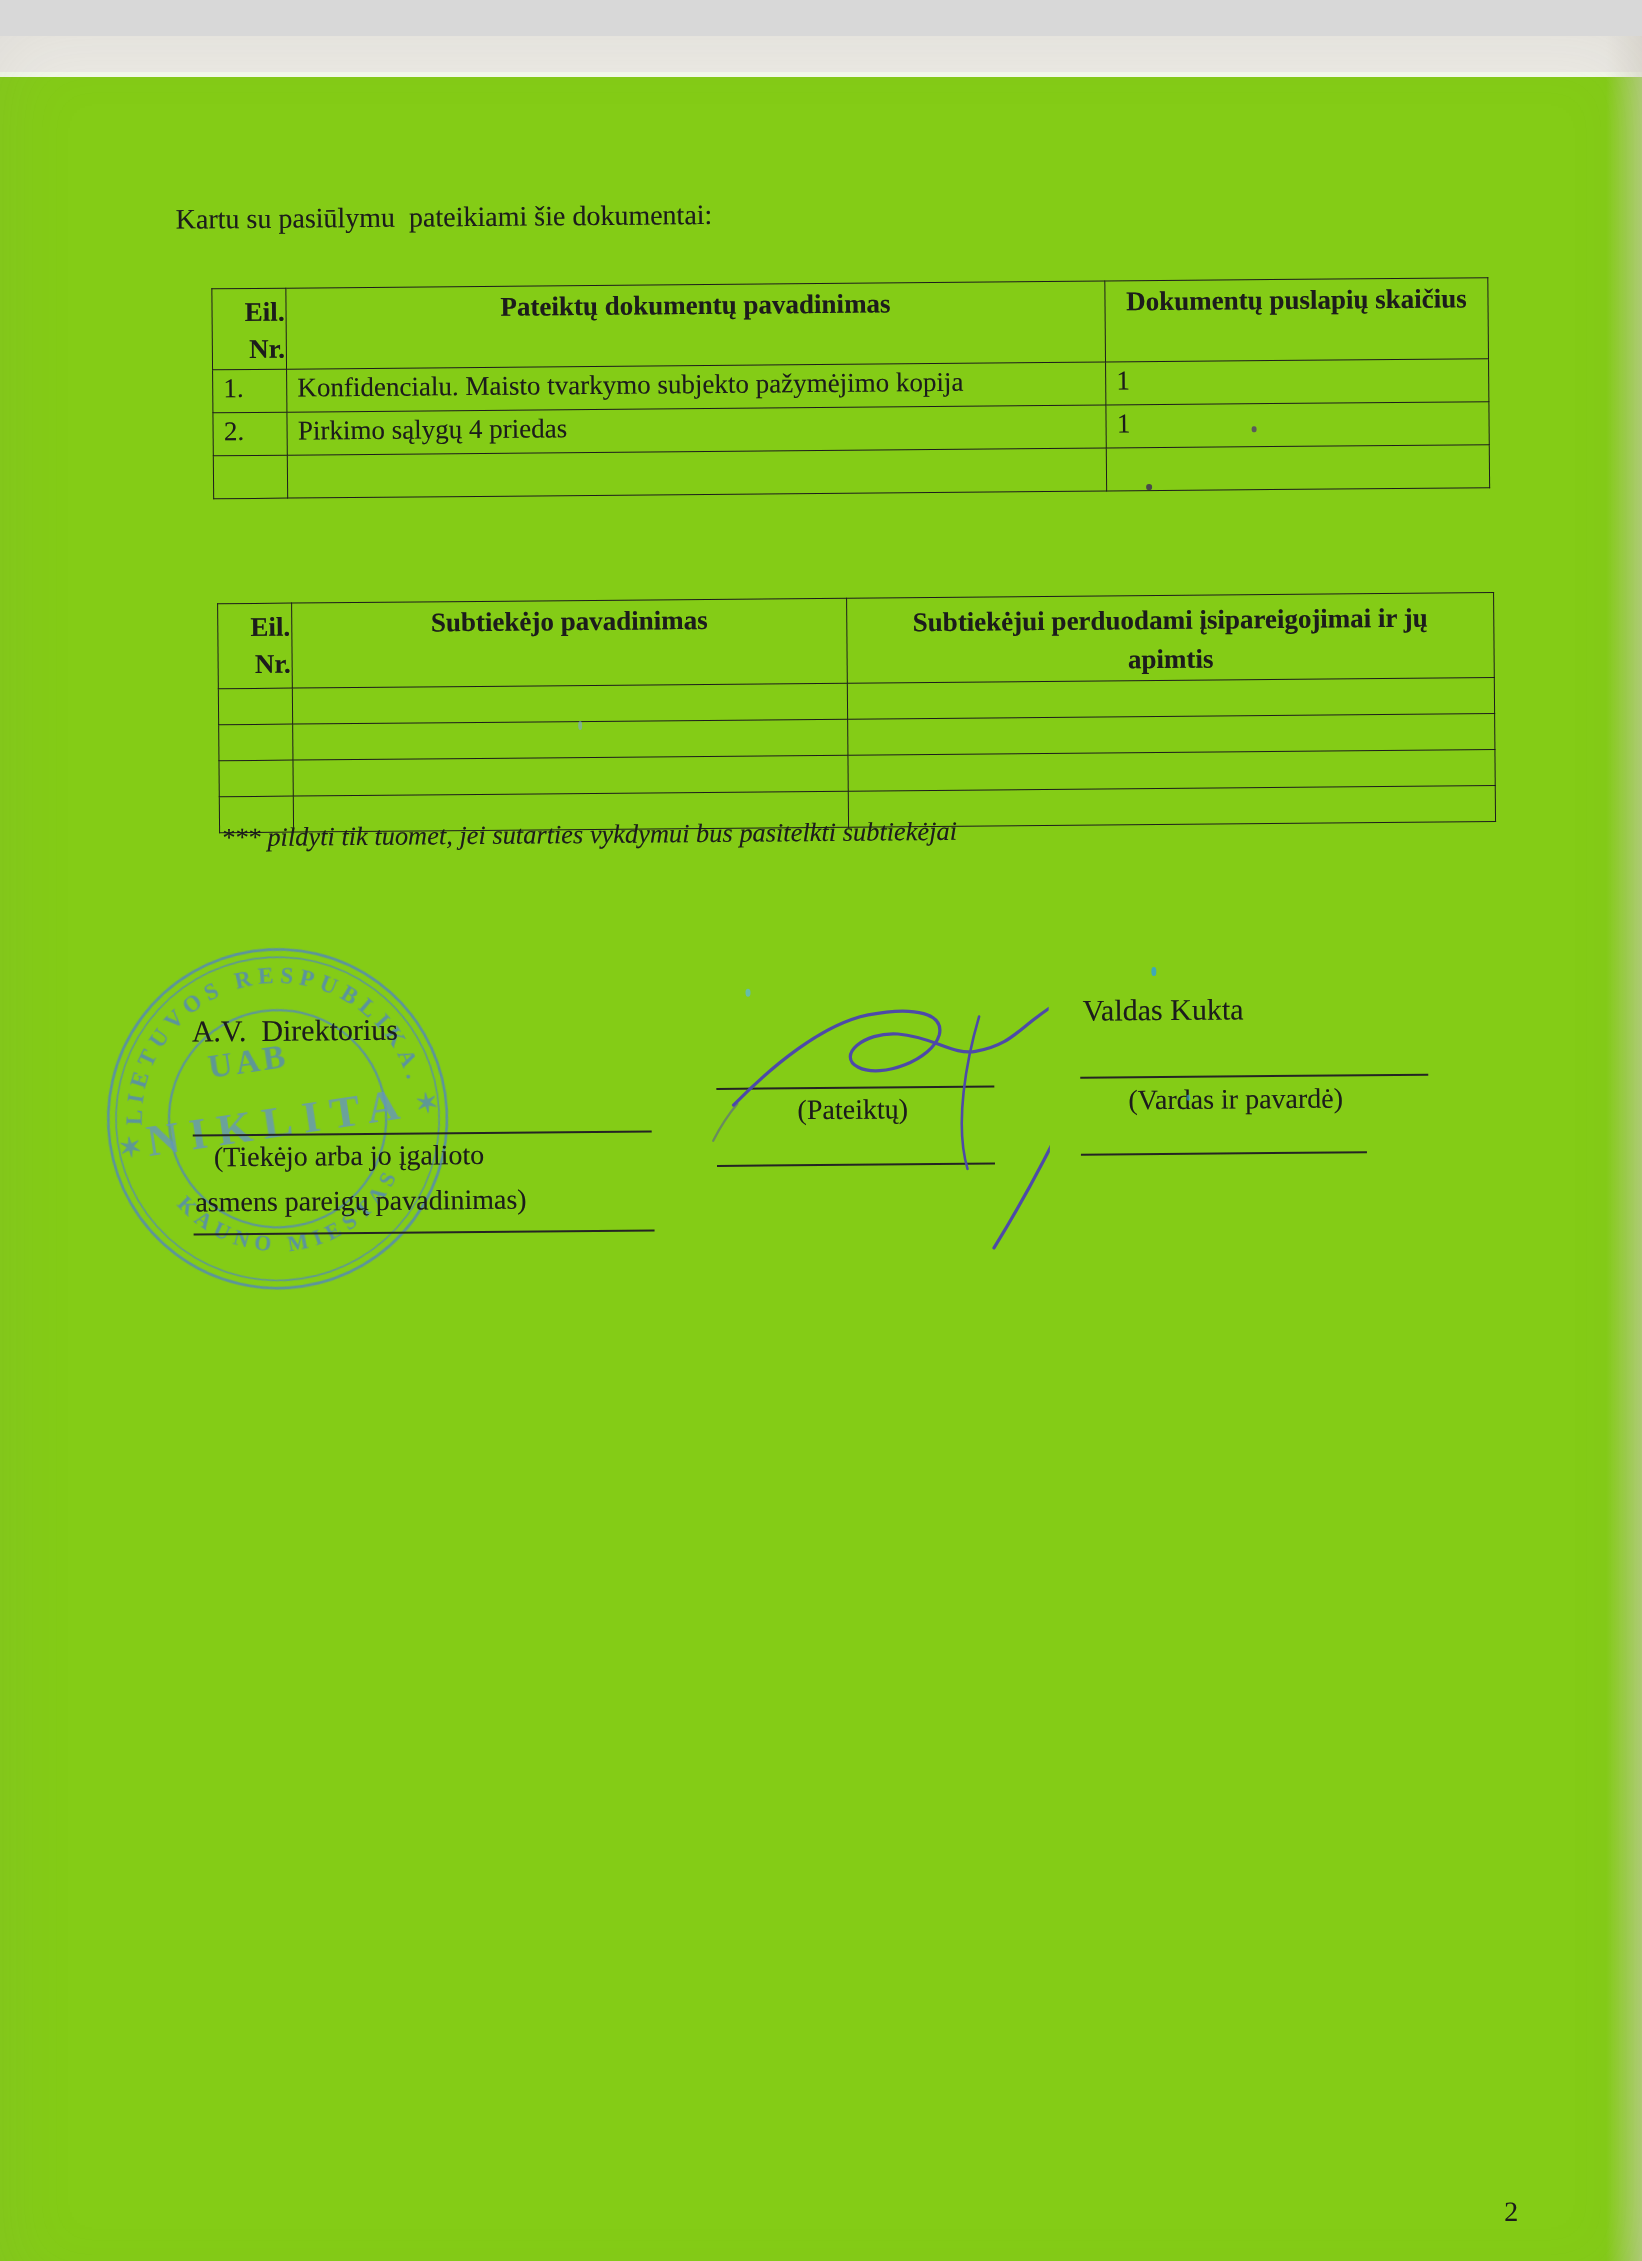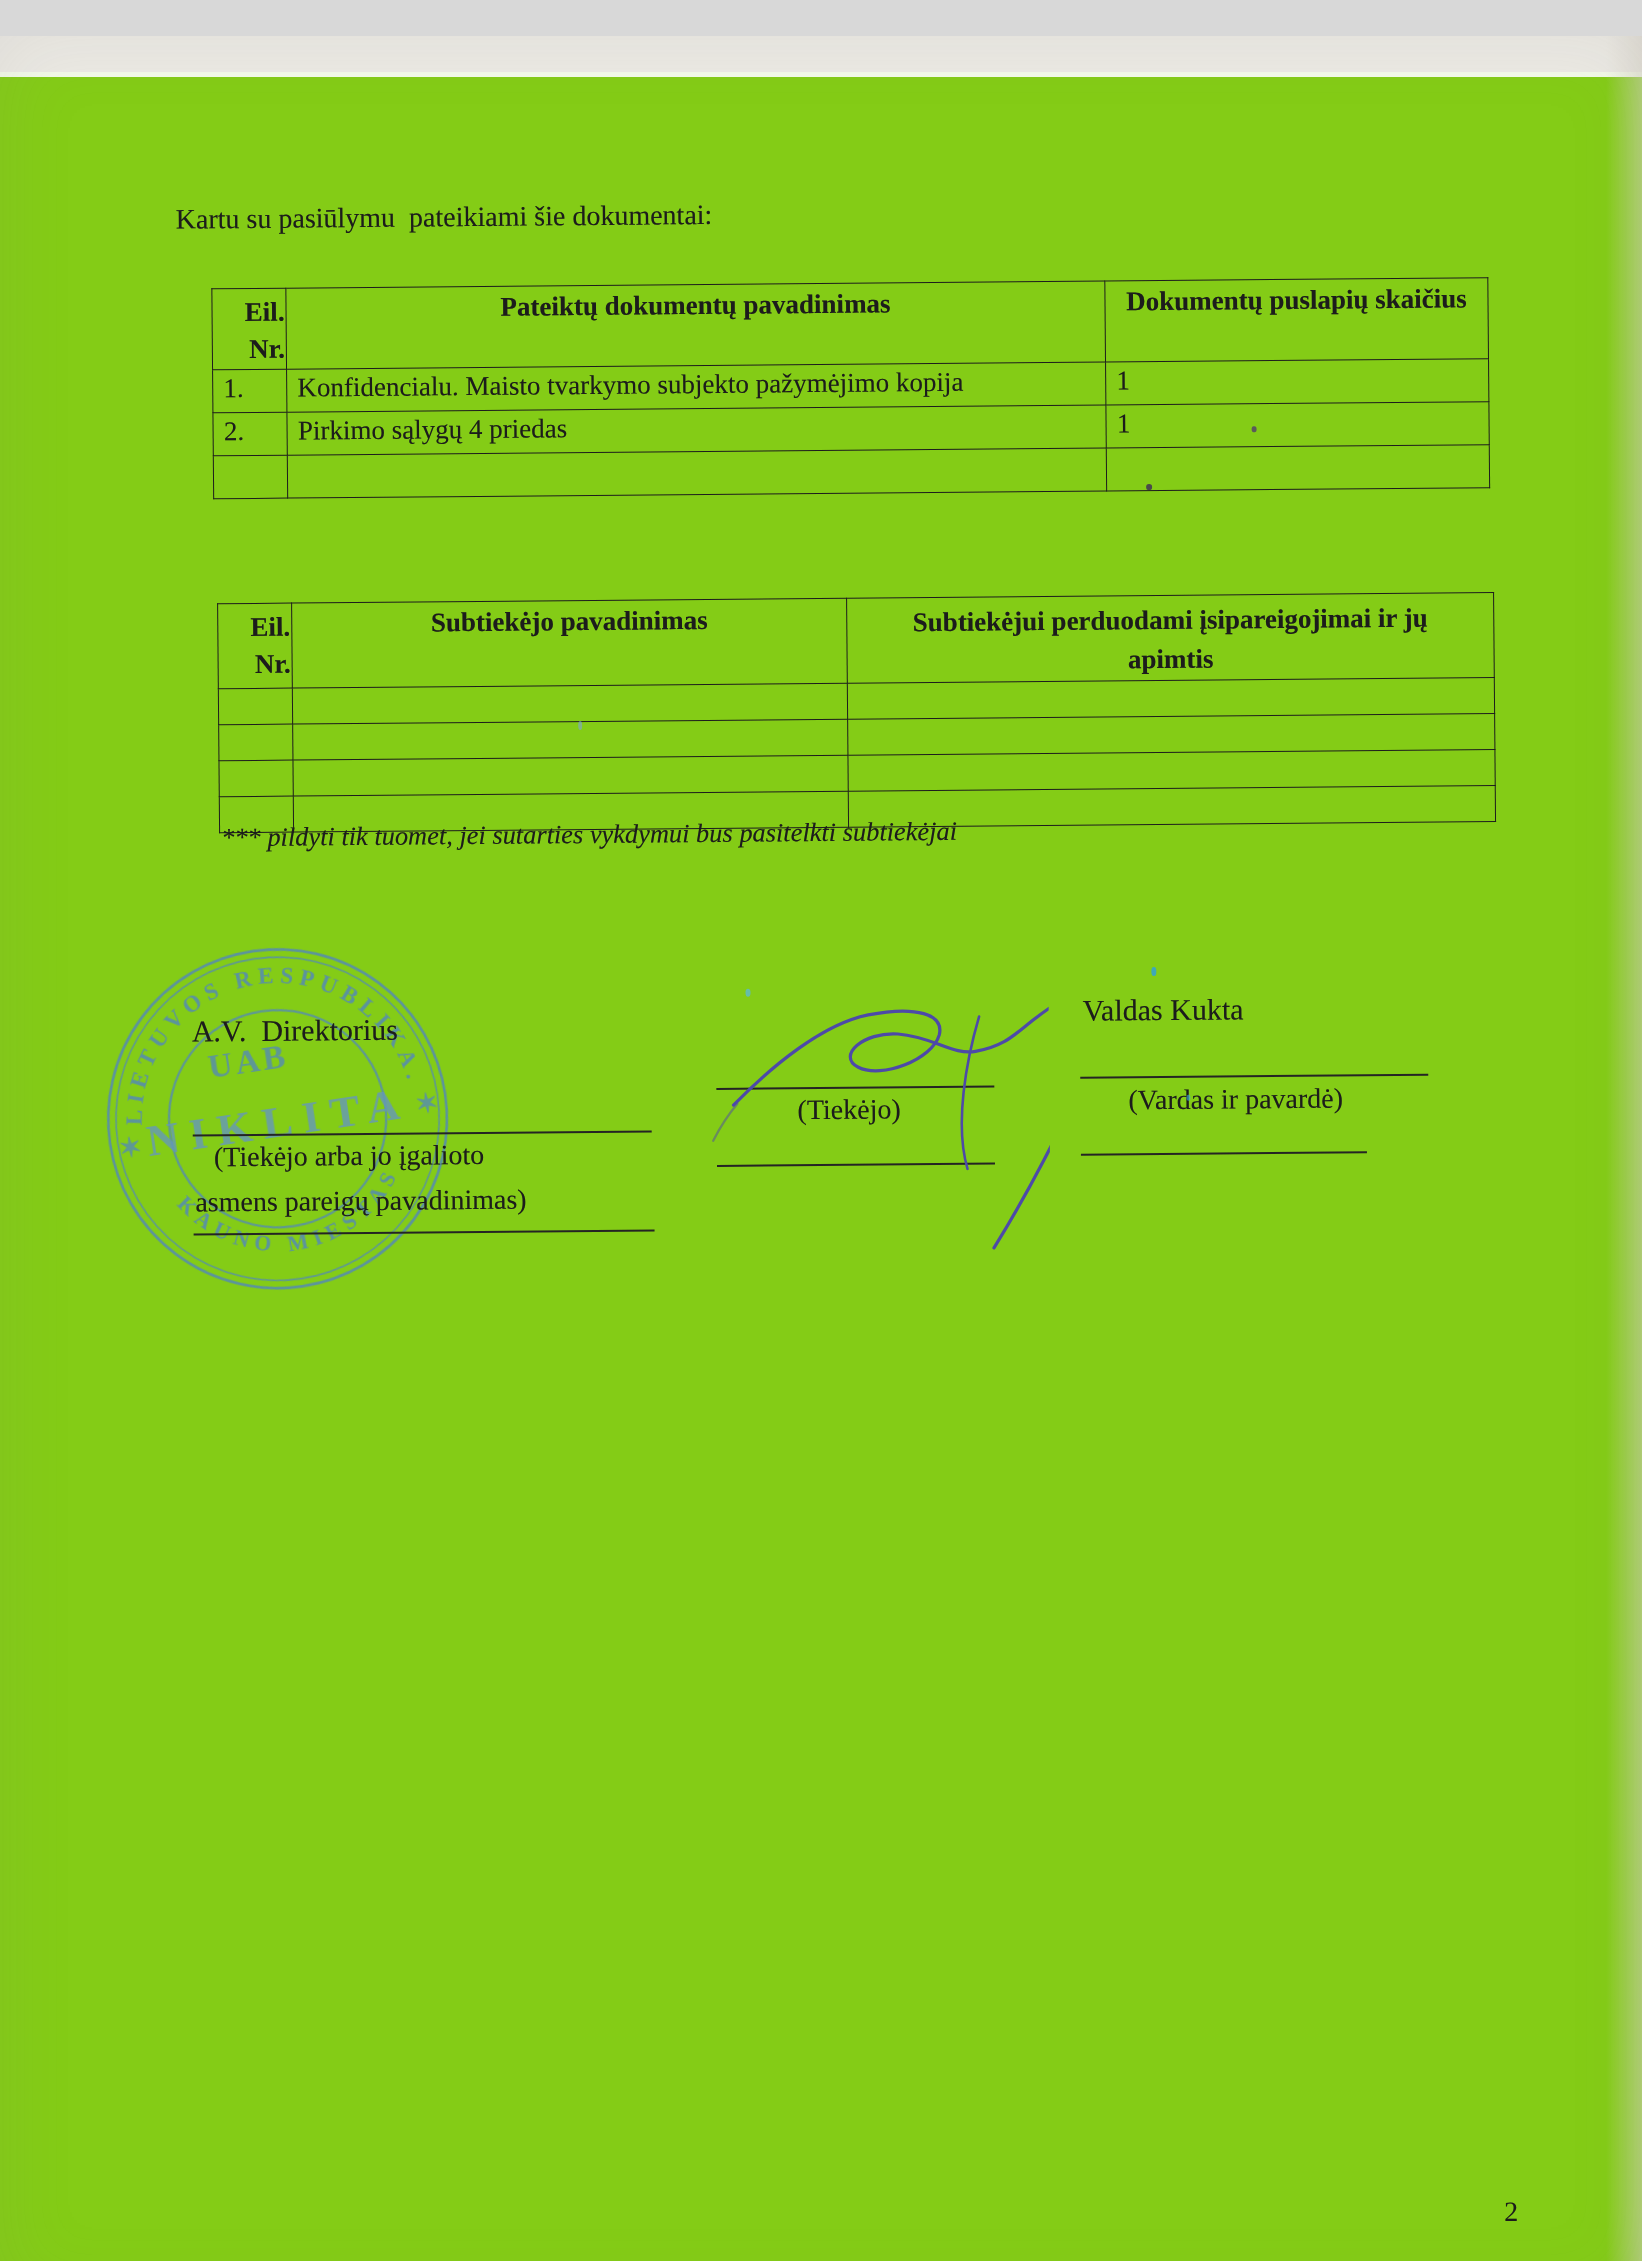--- a/index.html
+++ b/index.html
@@ -182,21 +182,21 @@
       <text x="512" y="305" font-size="42" fill="#4c7fd0" fill-opacity=".8" text-anchor="middle">✶</text>
     </svg>
 
     <div class="sig-title txt">A.V.  Direktorius</div>
     <div class="sig-line line-l1"></div>
     <div class="cap-l1 txt">(Tiekėjo arba jo įgalioto</div>
     <div class="cap-l2 txt">asmens pareigų pavadinimas)</div>
     <div class="sig-line line-l2"></div>
 
     <div class="sig-line line-m1"></div>
-    <div class="cap-m txt">(Tiekėjo)</div>
+    <div class="cap-m txt">(Pateiktų)</div>
     <div class="sig-line line-m2"></div>
 
     <div class="sig-name txt">Valdas Kukta</div>
     <div class="sig-line line-r1"></div>
     <div class="cap-r txt">(Vardas ir pavardė)</div>
     <div class="sig-line line-r2"></div>
 
     <svg class="handsign" viewBox="0 0 580 490">
       <g fill="none" stroke="#4d4aa8" stroke-linecap="round" stroke-linejoin="round">
         <path stroke-width="3.5" stroke-opacity=".5" d="M 58 285 C 72 258 84 242 96 228"></path>

